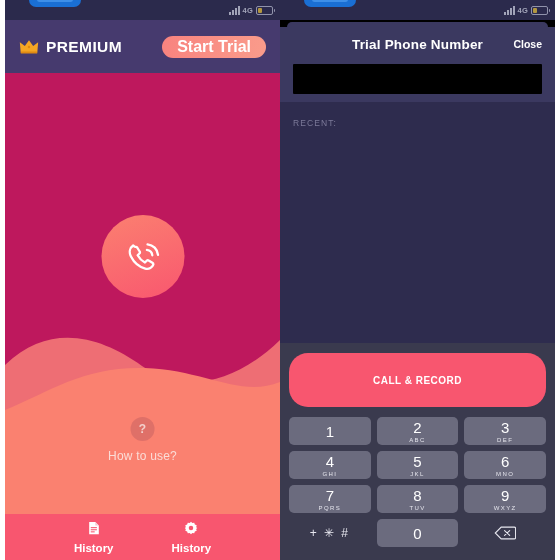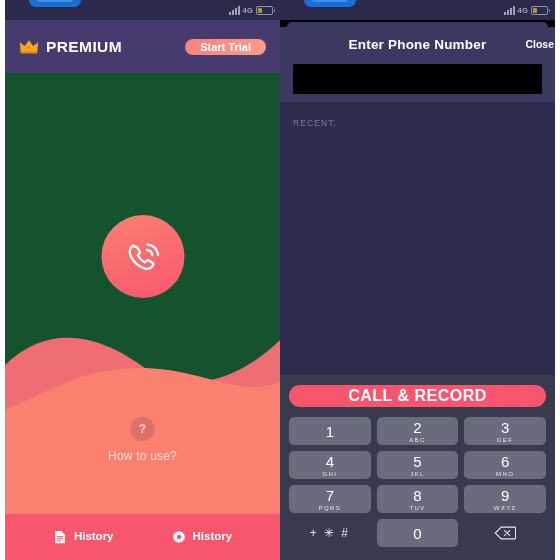--- a/index.html
+++ b/index.html
@@ -97,21 +97,21 @@
     background: #b9bcd0;
     border-radius: 0 1px 1px 0;
   }
   .batt b { display:block; height: 100%; width: 28%; background: #E8C23B; border-radius: 1px; }
 
   
   .left-body {
     position: relative;
     width: 100%;
     height: 540px;
-    background: #14532d;
+    background: #be185d;
     overflow: hidden;
   }
 
   .premium-bar {
     position: relative;
     z-index: 6;
     height: 53px;
     background: #463A6E;
     display: flex;
     align-items: center;
@@ -132,21 +132,21 @@
   }
   .premium-sub {
     color: #E4E1F0;
     font-size: 9.5px;
     margin-top: 4px;
     letter-spacing: .1px;
   }
   .start-trial {
     background: linear-gradient(100deg, #F8837F 0%, #FA9C8B 100%);
     color: #ffffff;
-    font-size: 11px;
+    font-size: 16px;
     font-weight: bold;
     padding: 2px 15px;
     border: none;
     border-radius: 14px;
     cursor: pointer;
     white-space: nowrap;
   }
 
   .scene {
     position: absolute;
@@ -209,26 +209,27 @@
     height: 46px;
     background: #F8566F;
     display: flex;
     align-items: center;
     justify-content: center;
     gap: 58px;
     z-index: 9;
   }
   .nav-item {
     display: flex;
-    align-items: flex-start;
+    align-items: center;
     gap: 7px;
     color: #ffffff;
     font-size: 11.5px;
     font-weight: bold;
     cursor: pointer;
+    flex-direction: column;
   }
   .nav-item svg { width: 14px; height: 14px; display:block; }
 
   
   .right-body {
     position: relative;
     width: 100%;
     height: 540px;
     background: #000000;
     overflow: hidden;
@@ -257,21 +258,21 @@
     flex: none;
   }
   .modal-title {
     color: #ffffff;
     font-size: 13.5px;
     font-weight: bold;
     letter-spacing: .2px;
   }
   .close-btn {
     position: absolute;
-    right: 1px;
+    right: 13px;
     top: 50%;
     transform: translateY(-50%);
     color: #ffffff;
     font-size: 10.5px;
     font-weight: bold;
     background: none;
     border: none;
     cursor: pointer;
   }
   .input-zone {
@@ -299,24 +300,24 @@
   }
 
   .dial-zone {
     background: #3A3A4E;
     padding: 10px 9px 13px 9px;
     flex: none;
   }
   .call-record-btn {
     display: block;
     width: 100%;
-    height: 22px;
+    height: 54px;
     background: #F8566F;
     color: #ffffff;
-    font-size: 16px;
+    font-size: 10px;
     font-weight: bold;
     letter-spacing: .5px;
     border: none;
     border-radius: 19px;
     cursor: pointer;
     margin-bottom: 10px;
   }
   .keypad {
     display: grid;
     grid-template-columns: repeat(3, 1fr);
@@ -460,21 +461,21 @@
             <b></b>
           </span>
       </div>
     </div>
 
     <div class="right-body">
 
       <div class="sheet-top"></div>
 
       <div class="modal-header">
-        <span class="modal-title">Enter Phone Number</span>
+        <span class="modal-title">Trial Phone Number</span>
         <button class="close-btn">Close</button>
       </div>
 
       <div class="input-zone">
         <input class="number-field" type="text" placeholder="" style="">
       </div>
 
       <div class="recent-zone">
         <div class="recent-label">RECENT:</div>
       </div>

